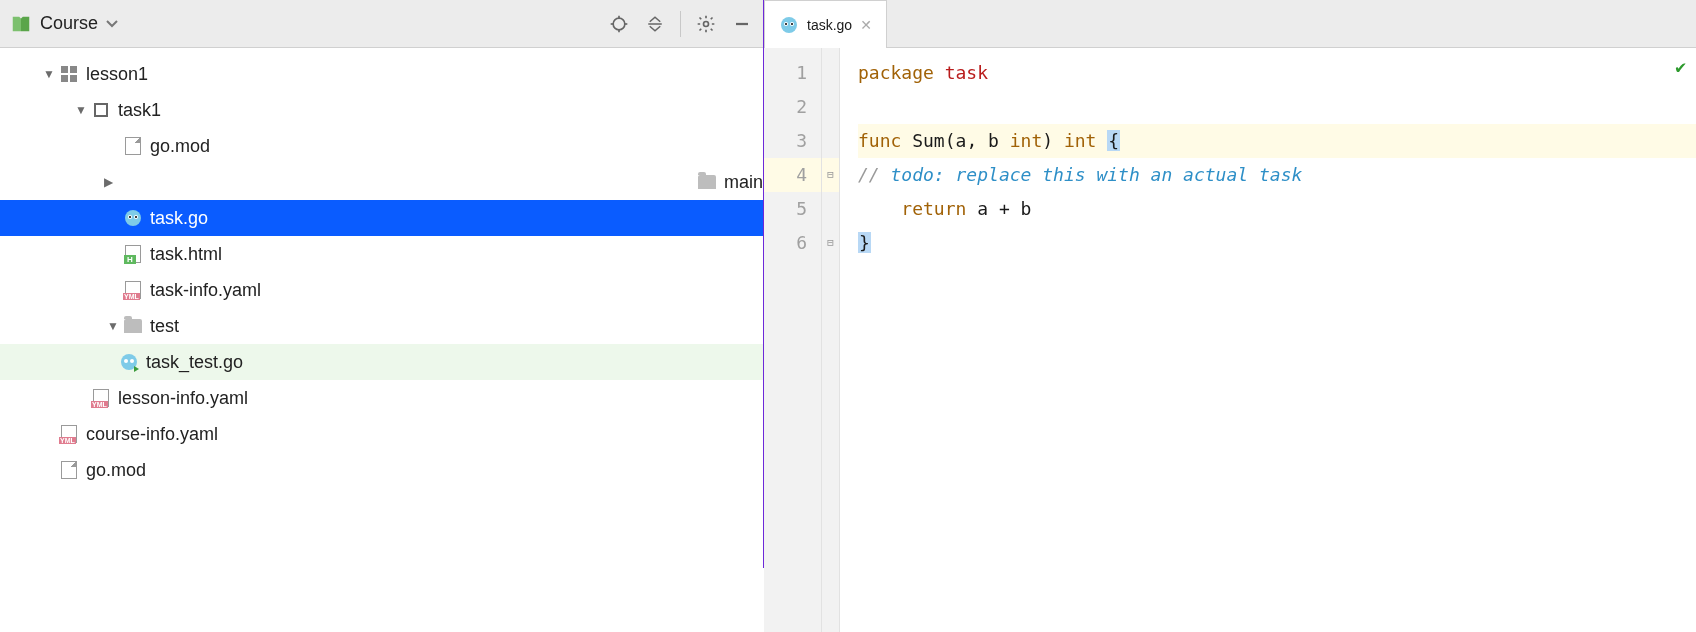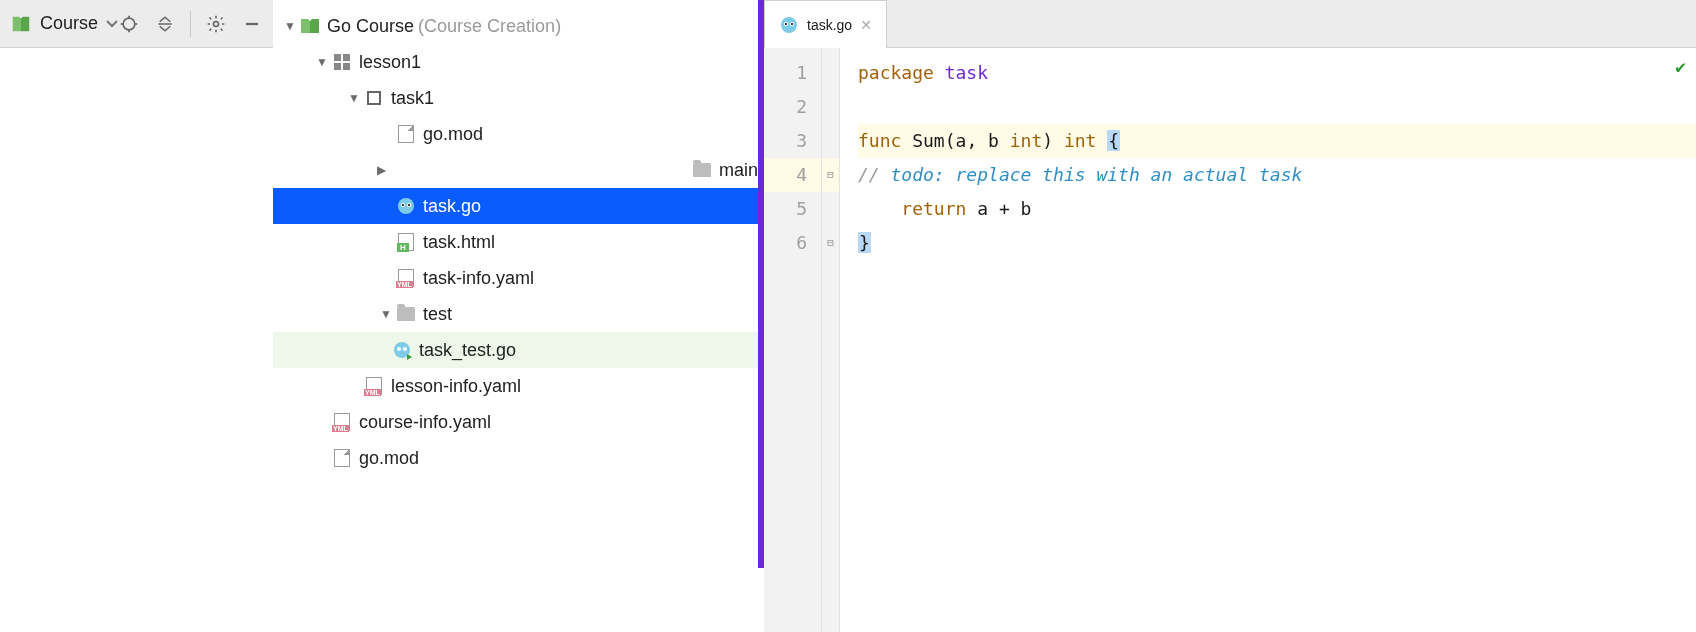--- a/index.html
+++ b/index.html
@@ -1,17 +1,17 @@
 <!DOCTYPE html>
 <html><head>
 <meta charset="utf-8">
 <style>
 *{box-sizing:border-box;margin:0;padding:0}
 body{font-family:-apple-system,BlinkMacSystemFont,"Segoe UI",sans-serif;font-size:14px;color:#1a1a1a;background:#fff;width:1696px;height:632px;display:flex;overflow:hidden}
-.left{width:764px;height:568px;border-right:6px solid #6d28d9;display:flex;}
+.left{width:764px;height:568px;border-right:1px solid #6d28d9;display:flex;flex-direction:column}
 .right{flex:1;display:flex;flex-direction:column}
 .toolbar{height:48px;background:#ececec;border-bottom:1px solid #d0d0d0;display:flex;align-items:center;padding:0 10px;justify-content:space-between}
 .toolbar-left{display:flex;align-items:center;gap:8px}
 .toolbar-right{display:flex;align-items:center;gap:14px}
 .book-green{width:22px;height:22px}
 .course-label{font-size:18px;color:#222}
 .tbtn{width:22px;height:22px;display:flex;align-items:center;justify-content:center;color:#666;cursor:pointer}
 .tree{flex:1;overflow:auto;font-size:18px;padding-top:8px}
 .row{display:flex;align-items:center;height:36px;cursor:pointer;white-space:nowrap}
 .row.selected{background:#0a5cff;color:#fff}
@@ -40,21 +40,21 @@
 .tabs{height:48px;background:#ececec;border-bottom:1px solid #d0d0d0;display:flex;align-items:flex-end}
 .tab{height:48px;display:flex;align-items:center;gap:8px;padding:0 14px;background:#fff;border:1px solid #d0d0d0;border-bottom:none;position:relative;top:1px}
 .tab .close{color:#aaa;font-size:14px;cursor:pointer}
 .editor{flex:1;display:flex;font-family:Menlo,Consolas,monospace;font-size:18px;position:relative}
 .gutter{width:58px;background:#f2f2f2;border-right:1px solid #e2e2e2;text-align:right;color:#a0a0a0;padding-top:8px;padding-right:14px;line-height:34px}
 .fold{width:18px;background:#f2f2f2;border-right:1px solid #e2e2e2;padding-top:8px;line-height:34px;font-size:11px;color:#999;text-align:center}
 .code{flex:1;padding-top:8px;padding-left:18px;line-height:34px}
 .cl{height:34px;white-space:pre}
 .cl.hl-line{background:#fffbe6}
 .kw{color:#a16207;font-weight:normal}
-.id{color:#6d28d9}
+.id{color:#b91c1c}
 .cm{color:#9a9a9a;font-style:italic}
 .cm2{color:#2e8fc7;font-style:italic}
 .br{background:#b8d8f5;padding:0 1px}
 .check{position:absolute;top:8px;right:10px;color:#2d9a2d;font-size:18px}
 </style>
 </head>
 <body>
 
 <div class="left">
   <div class="toolbar">
@@ -93,31 +93,20 @@
         </span>
       <span class="tbtn">
           <svg viewBox="0 0 24 24" width="18" height="18">
             <line x1="4" y1="12" x2="20" y2="12" stroke="#666" stroke-width="3"></line>
           </svg>
         </span>
     </div>
   </div>
 
   <div class="tree">
-    <div class="row" style="padding-left:8px">
-      <span class="arrow down"></span>
-      <span class="ispacer">
-          <svg width="22" height="22">
-            <path fill="#7cc06e" d="M2 4 L9 4 L11 6 L11 18 L2 18 Z"></path>
-            <path fill="#5aa54a" d="M11 6 L13 4 L20 4 L20 18 L11 18 Z"></path>
-          </svg>
-        </span>
-      <span class="label">Go Course</span>
-      <span class="anno">(Course Creation)</span>
-    </div>
     <div class="row" style="padding-left:40px">
       <span class="arrow down"></span>
       <span class="ispacer">
           <span class="grid-ic">
             <span></span>
             <span></span>
             <span></span>
             <span></span>
           </span>
         </span>

